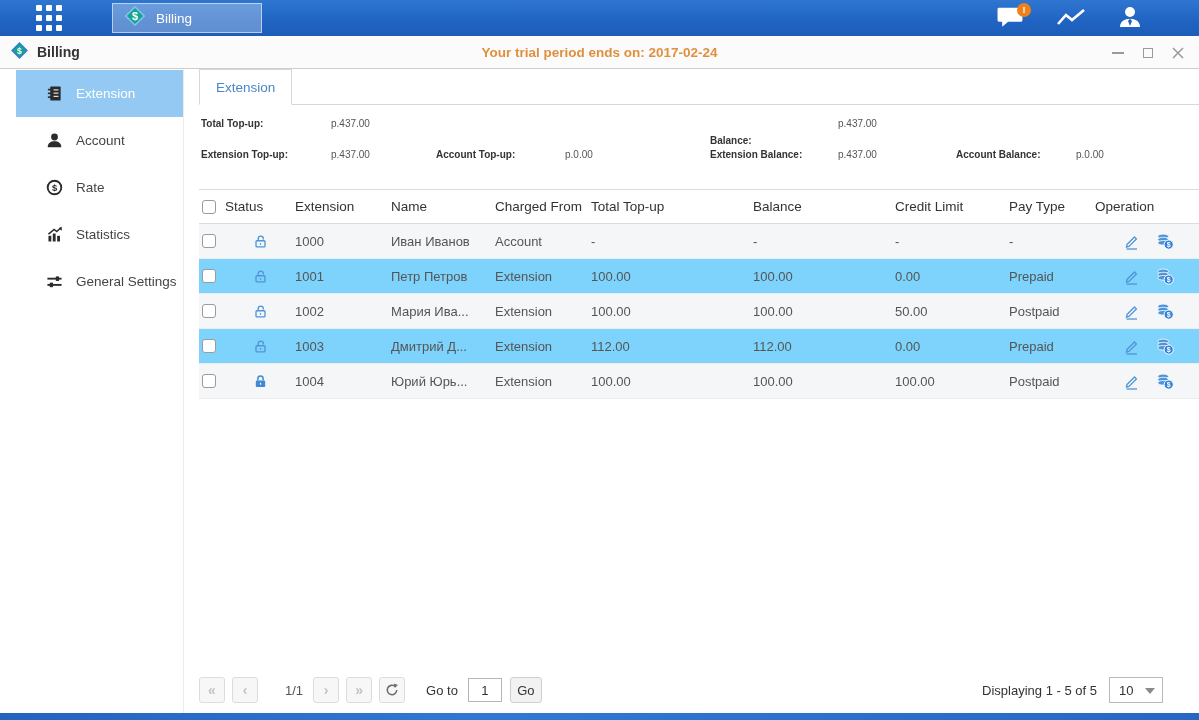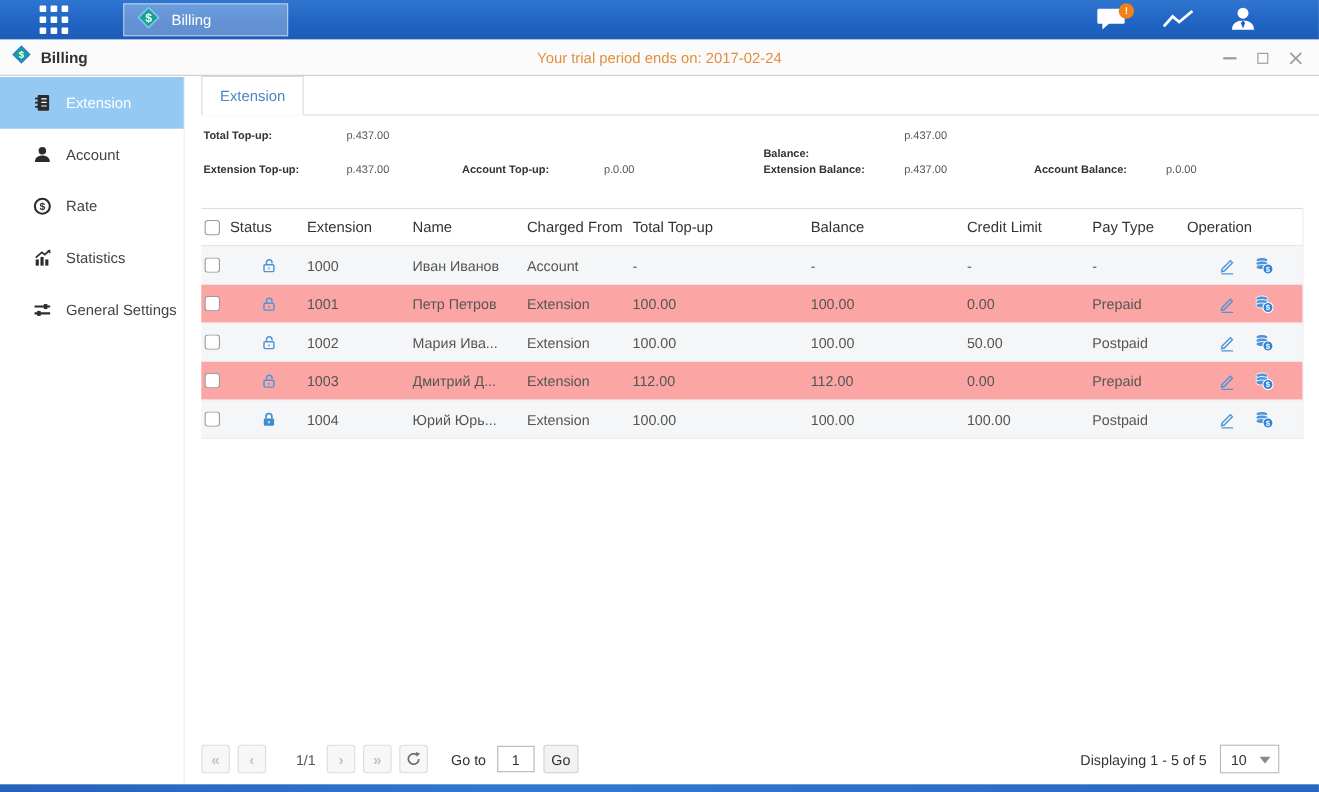--- a/index.html
+++ b/index.html
@@ -19,28 +19,28 @@
   .topbar-right-icon { position:absolute; top:0; height:36px; width:34px; display:flex; align-items:center; justify-content:center; cursor:pointer; }
   .icon-chat { left:993px; } .icon-chart { left:1054px; } .icon-user { left:1113px; }
   .badge { position:absolute; top:3px; right:-4px; width:14px; height:14px; border-radius:50%;
     background:#f08019; color:#fff; font-size:9px; font-weight:bold; line-height:14px; text-align:center; }
 
   
   .titlebar { position:relative; height:33px; flex:0 0 33px; background:#fbfbfb;
     border-bottom:1px solid #cdcdcd; display:flex; align-items:center; }
   .title-text { margin-left:8px; font-size:14px; font-weight:bold; color:#333; }
   .titlebar .diamond { margin-left:10px; }
-  .trial-notice { position:absolute; left:50%; transform:translateX(-50%); color:#e0903c; font-size:13.5px; }
+  .trial-notice { position:absolute; left:50%; transform:translateX(-50%); color:#e0903c; font-size:13.5px;font-weight:bold; }
   .win-controls { position:absolute; right:14px; top:0; height:33px; display:flex; align-items:center; gap:16px; }
   .wc { width:14px; height:14px; display:flex; align-items:center; justify-content:center; cursor:pointer; }
   .wc-min i { display:block; width:12px; height:2px; background:#9a9a9a; }
   .wc-max i { display:block; width:10px; height:10px; border:1.5px solid #9a9a9a; }
 
   
-  .app-body { flex:1; display:flex; min-height:0; }
+  .app-body { flex:1; display:flex; min-height:0;padding-left:16px; }
   .sidebar { width:168px; flex:0 0 168px; background:#fff; border-right:1px solid #ececec; padding-top:1px; }
   .side-item { height:47px; display:flex; align-items:center; gap:13px; padding-left:30px;
     font-size:13.5px; color:#444; cursor:pointer; }
   .side-item svg { flex:0 0 auto; }
   .side-item.selected { background:#93c9f2; color:#fff; }
 
   .content { flex:1; display:flex; flex-direction:column; min-width:0; padding:0 14px 0 15px; }
 
   .tabstrip { height:36px; flex:0 0 36px; border-bottom:1px solid #d8d8d8; display:flex; align-items:flex-end;
     margin:0 -14px 0 0; padding-right:14px; }
@@ -53,21 +53,21 @@
   .summary i { position:absolute; font-style:normal; color:#555; }
 
   .action-btns { margin:24px 0 0 2px; display:flex; gap:9px; }
   .btn-primary { height:30px; padding:0 14px; background:#338cdc; color:#fff; border:none; border-radius:3px;
     font-size:13px; font-family:inherit; cursor:pointer; }
 
   
   .billing-table { margin-top:19px; width:1002px; border-right:1px solid #e6edf5; }
   .grid-cols { display:grid; grid-template-columns:26px 70px 96px 104px 96px 162px 142px 114px 86px 106px; align-items:center; }
   .thead { height:35px; border-top:1px solid #dcdcdc; border-bottom:1px solid #dcdcdc; color:#333; font-size:13.5px; }
-  .trow { height:35px; border-bottom:1px solid #ededed; color:#555; font-size:13px; background:#fca5a5; }
+  .trow { height:35px; border-bottom:1px solid #ededed; color:#555; font-size:13px; background:#7dd3fc; }
   .trow:nth-child(even) { background:#f5f6f7; }
   .cell { text-align:left; overflow:hidden; white-space:nowrap; }
   .cell-check { display:flex; justify-content:flex-start; padding-left:3px; }
   .checkbox { width:14px; height:14px; border:1px solid #9b9b9b; border-radius:3px; background:#fff; cursor:pointer; }
   .status-cell { display:flex; justify-content:center; cursor:pointer; }
   .status-cell .lock-closed { display:none; }
   .status-cell.locked .lock-closed { display:block; }
   .op-cell { display:flex; justify-content:center; gap:16px; }
   .op-cell svg { cursor:pointer; }
 

